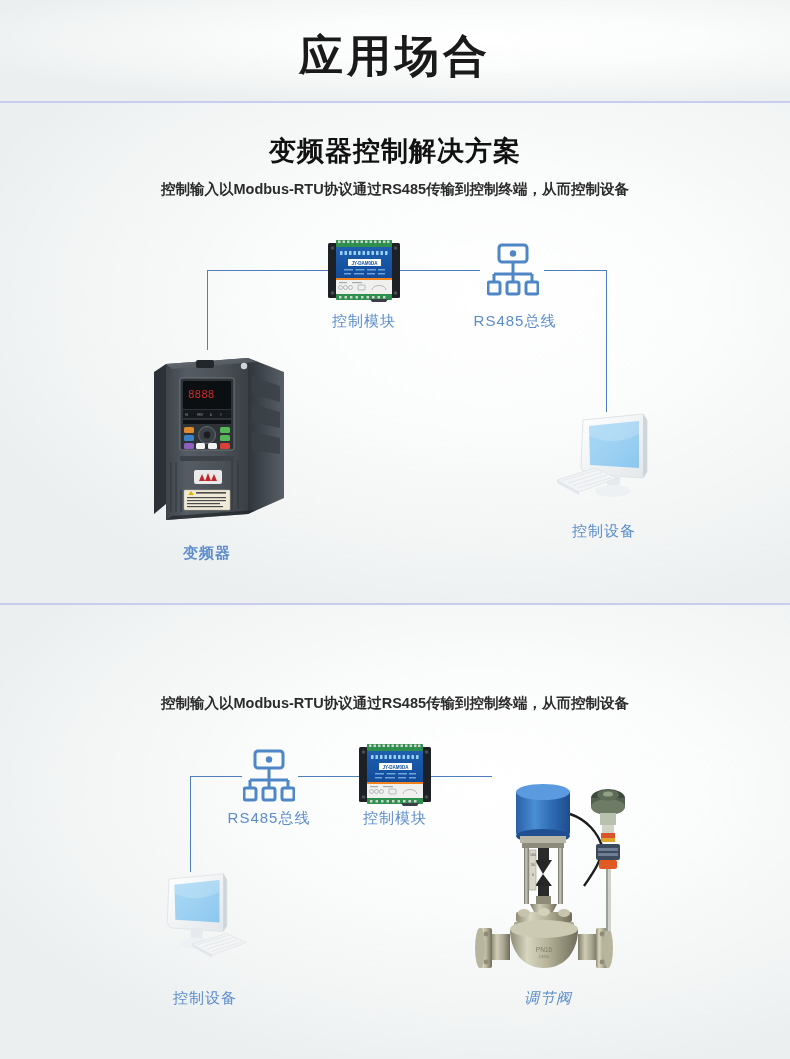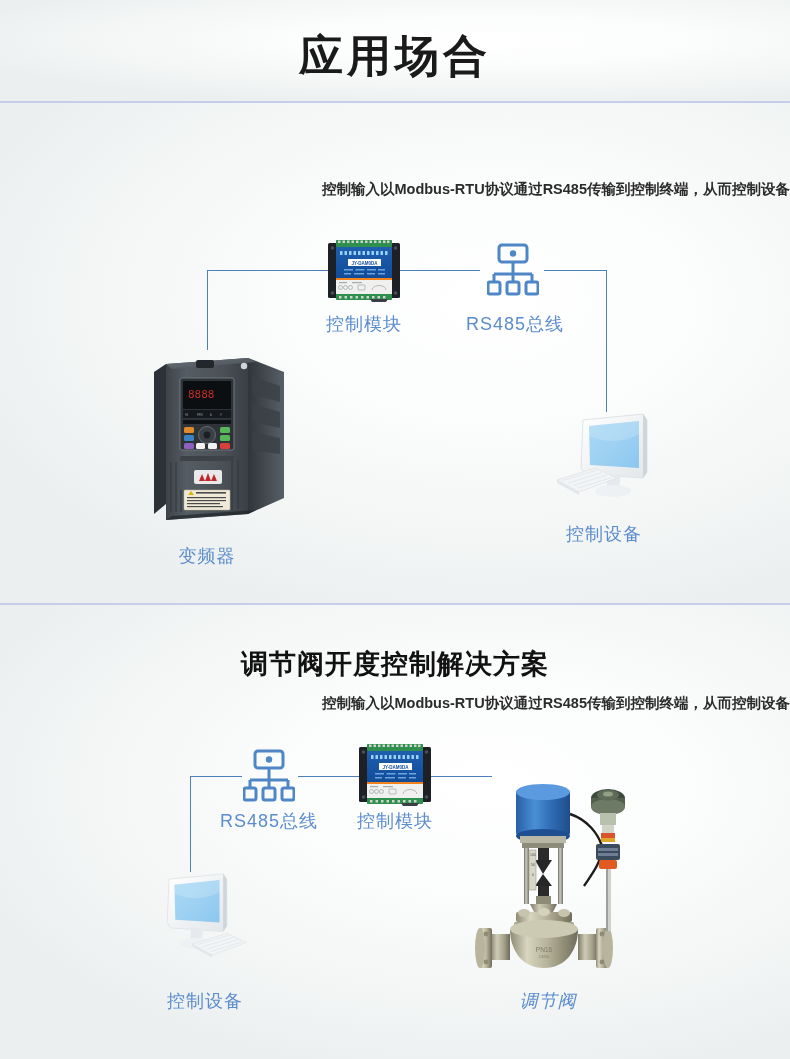--- a/index.html
+++ b/index.html
@@ -37,31 +37,31 @@
     font-family:"Liberation Sans","DejaVu Sans",sans-serif;
   }
   .sec-title{
     position:absolute;left:0;width:790px;
     text-align:center;
     font-size:27px;font-weight:bold;color:#111111;
     letter-spacing:1px;
   }
   .sec-sub{
     position:absolute;left:0;width:790px;
-    text-align:right;
+    text-align:center;
     font-size:14.5px;font-weight:bold;color:#2b2b2b;
     letter-spacing:0px;
   }
   .t1{top:133px;} .s1{top:180px;}
   .t2{top:646px;} .s2{top:694px;}
 
   
   .caption{
     position:absolute;text-align:center;
-    font-size:18px;color:#5b8ccd;
+    font-size:15px;color:#5b8ccd;
     letter-spacing:1px;white-space:nowrap;
   }
 
   
   .ln{position:absolute;background:#4f7fba;}
   .lnh{height:1px;}
   .lnv{width:1px;}
 
   
   .netico{position:absolute;}
@@ -90,20 +90,21 @@
 
   <div class="band band-top"></div>
   <div class="band band-mid"></div>
   <div class="band band-bot"></div>
 
   <div class="divider div1"></div>
   <div class="divider div2"></div>
 
   <div class="main-title">应用场合</div>
 
+  <div class="sec-title t1">变频器控制解决方案</div>
   <div class="sec-sub s1">控制输入以Modbus-RTU协议通过RS485传输到控制终端，从而控制设备</div>
 
   <div class="ln lnv" style="left:207px;top:270px;height:80px;"></div>
   <div class="ln lnh" style="left:207px;top:270px;width:124px;"></div>
 
   <div class="ln lnh" style="left:400px;top:270px;width:80px;"></div>
 
   <div class="ln lnh" style="left:544px;top:270px;width:62px;"></div>
   <div class="ln lnv" style="left:606px;top:270px;height:142px;"></div>
 
@@ -190,21 +191,21 @@
         <rect x="44" y="150" width="30" height="1.6"></rect>
         <rect x="35" y="155" width="39" height="1.2"></rect>
         <rect x="35" y="158" width="39" height="1.2"></rect>
         <rect x="35" y="161" width="33" height="1.2"></rect>
         <rect x="35" y="164" width="36" height="1.2"></rect>
       </g>
 
       <path d="M14,178 L96,172 L104,168 L20,174 Z" fill="#20252a" opacity="0.7"></path>
     </svg>
   </div>
-  <div class="caption" style="left:142px;top:544px;width:130px;">变频器</div>
+  <div class="caption" style="left:142px;top:544px;width:130px;font-weight:bold;">变频器</div>
 
   <div class="mod" style="left:328px;top:239px;">
     <svg width="72" height="63" viewBox="0 0 144 126">
       <defs>
         <linearGradient id="modBlue" x1="0" y1="0" x2="0" y2="1">
           <stop offset="0" stop-color="#1f5fae"></stop>
             <stop offset="0.5" stop-color="#1450a0"></stop>
             <stop offset="1" stop-color="#0f3f85"></stop>
         </linearGradient>
       </defs>
@@ -341,21 +342,20 @@
         <path d="M12,68.5 L46,58"></path>
           <path d="M17,71 L51,60.5"></path>
           <path d="M22,73.5 L56,63"></path>
         <path d="M27,76 L61,65.5"></path>
       </g>
       <path d="M6,68 L28,80 L28,83 L6,71 Z" fill="#e2e7eb"></path>
     </svg>
   </div>
   <div class="caption" style="left:542px;top:522px;width:124px;">控制设备</div>
 
-  <div class="sec-title t2">调节阀开度控制解决方案</div>
   <div class="sec-sub s2">控制输入以Modbus-RTU协议通过RS485传输到控制终端，从而控制设备</div>
 
   <div class="ln lnv" style="left:190px;top:776px;height:96px;"></div>
   <div class="ln lnh" style="left:190px;top:776px;width:52px;"></div>
 
   <div class="ln lnh" style="left:298px;top:776px;width:62px;"></div>
 
   <div class="ln lnh" style="left:430px;top:776px;width:62px;"></div>
 
   <div class="pc" style="left:160px;top:872px;">

